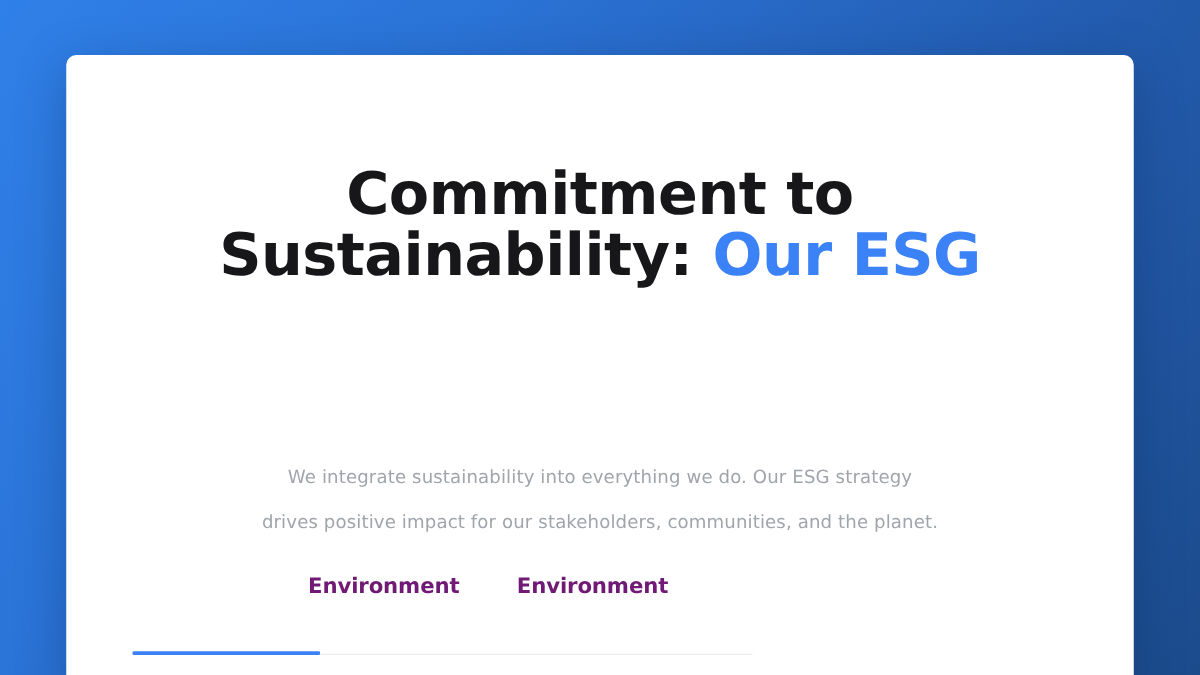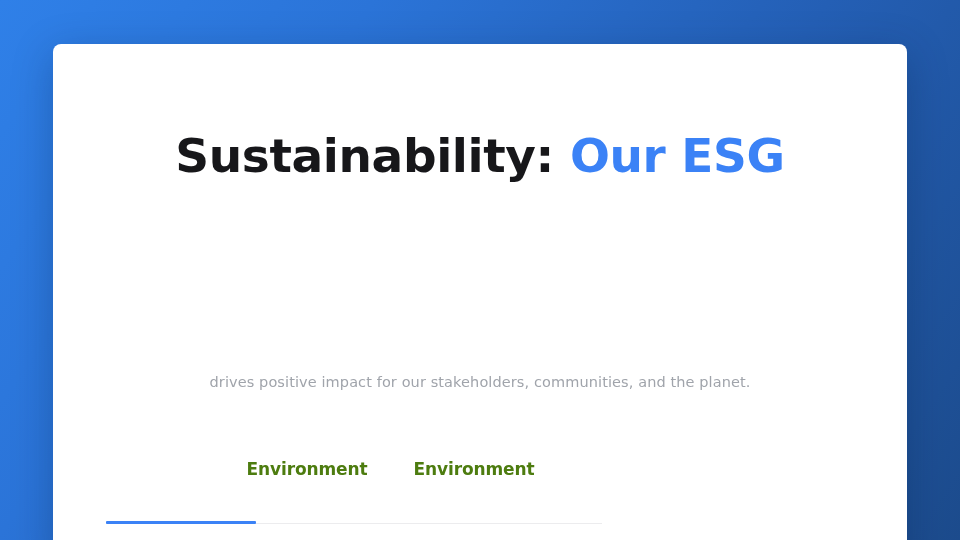--- a/index.html
+++ b/index.html
@@ -82,21 +82,21 @@
     align-items: flex-end;
     position: relative;
     height: 40px;
   }
 
   .tab-item {
     font-family: "DejaVu Sans", sans-serif;
     font-size: 17px;
     font-weight: bold;
     letter-spacing: -0.1px;
-    color: #4d7c0f;
+    color: #701a75;
     padding: 0 0 9px 0;
     cursor: pointer;
     position: relative;
     white-space: nowrap;
   }
   .tab-item.tab-environment { width: 150px; text-align: center; }
   .tab-item.tab-social { width: 150px; text-align: center; margin-left: 24px; }
   .tab-item.tab-governance { width: 160px; text-align: center; margin-left: 12px; }
 
   .tab-underline-track {
@@ -118,24 +118,26 @@
     border-radius: 1px;
   }
 </style>
 </head>
 <body>
 
 <div class="hero-card">
   <div class="card-inner">
 
     <h1 class="hero-heading">
+      <span class="line">Commitment to</span>
       <span class="line"><span>Sustainability:</span> <span class="accent">Our ESG</span></span>
     </h1>
 
     <p class="hero-subtitle">
+      <span class="line">We integrate sustainability into everything we do. Our ESG strategy</span>
       <span class="line">drives positive impact for our stakeholders, communities, and the planet.</span>
     </p>
 
     <div class="tabs-wrap">
       <div class="tabs-row">
         <div class="tab-item tab-environment">Environment</div>
         <div class="tab-item tab-governance">Environment</div>
       </div>
     </div>
 

